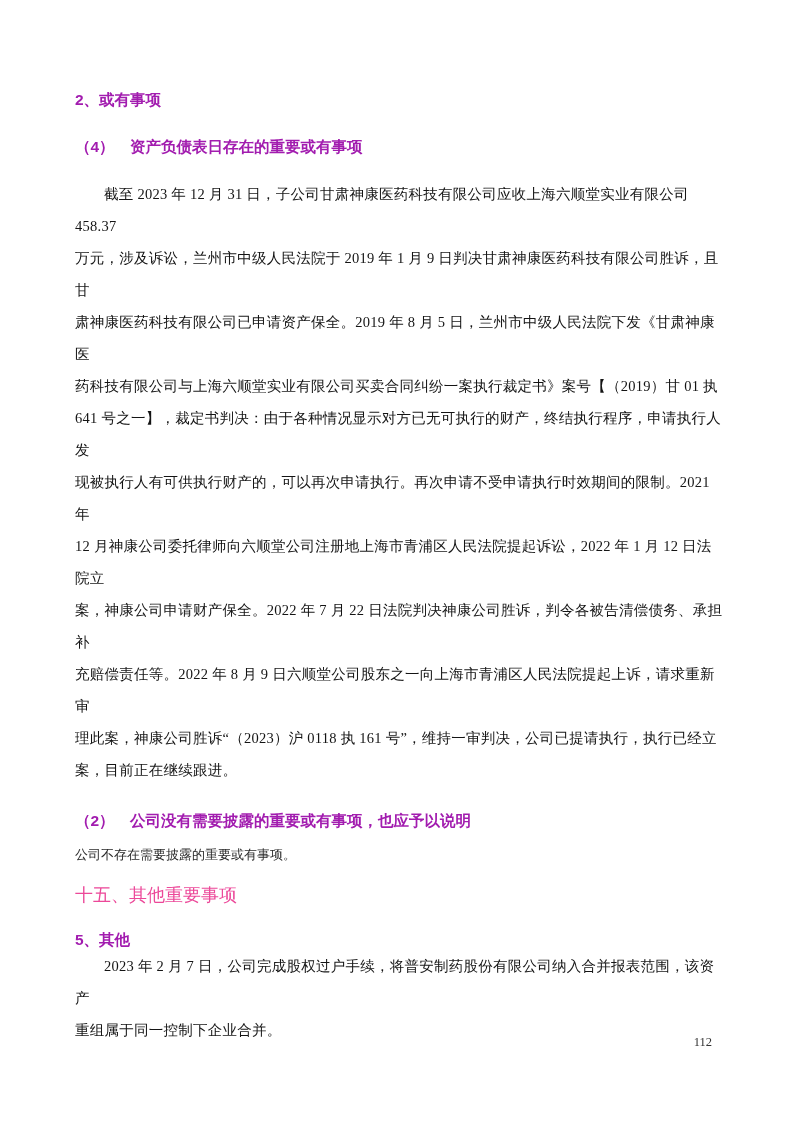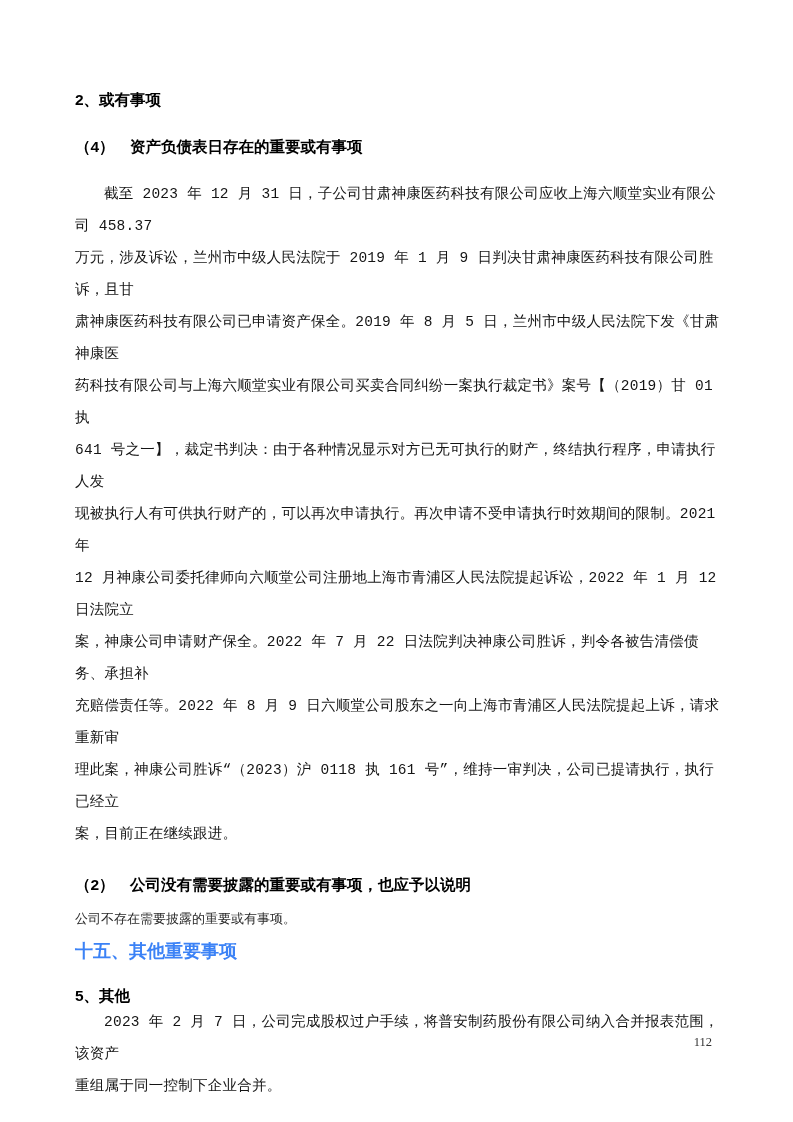--- a/index.html
+++ b/index.html
@@ -21,45 +21,44 @@
     position: absolute;
     left: 75px;
     right: 70px;
     top: 0;
   }
   .h-sec {
     font-family: "Liberation Sans", "DejaVu Sans", sans-serif;
     font-weight: bold;
     font-size: 15.5px;
     line-height: 20px;
-    color: #000000;
+    color: #a21caf;
     margin: 0;
   }
   .h-contingency { margin-top: 90px; }
   .h-item1 { margin-top: 27px; }
   .h-item2 { margin-top: 25px; }
   .h-chapter {
     font-family: "Liberation Sans", "DejaVu Sans", sans-serif;
-    font-weight: bold;
+    font-weight: normal;
     font-size: 18px;
     line-height: 24px;
-    color: #3b82f6;
-    margin: 12px 0 0 0;
+    color: #ec4899;
+    margin: 20px 0 0 0;
   }
   .h-other { margin-top: 23px; }
   .para {
     white-space: pre-line;
     text-indent: 2em;
     font-size: 14.5px;
     letter-spacing: 0.25px;
     line-height: 32px;
     color: #141414;
     margin: 0;
     text-align: left;
-    font-family: Liberation Mono, monospace;
   }
   .para-litigation { margin-top: 21px; }
   .para-2022 { margin-top: 19px; }
   .note {
     font-size: 13px;
     color: #2a2a2a;
     line-height: 17px;
     margin: 15px 0 0 0;
   }
   .page-number {

